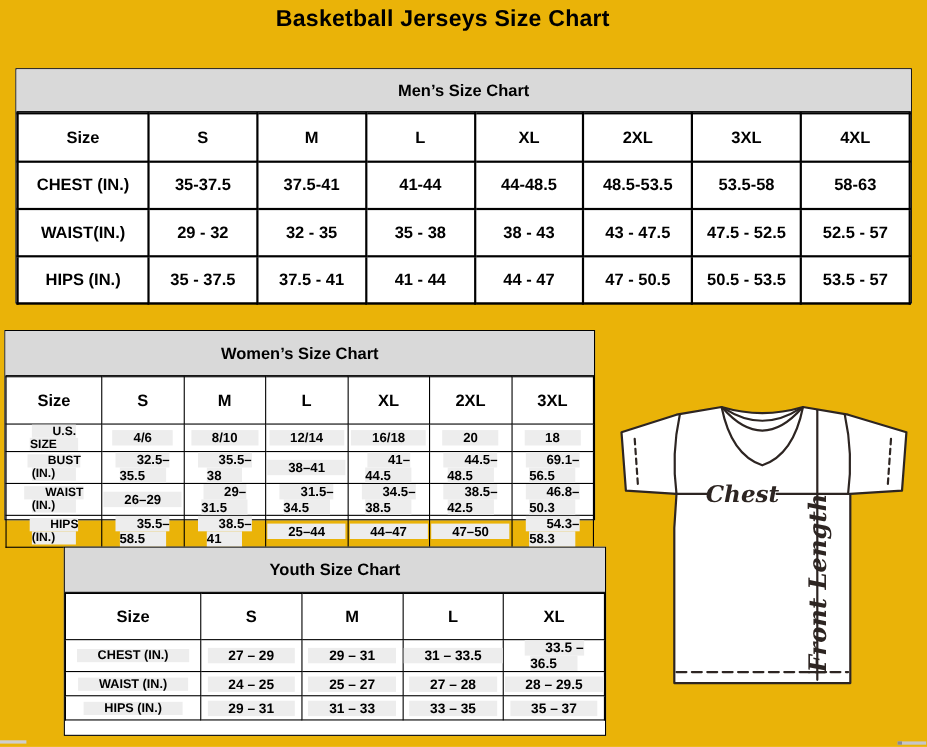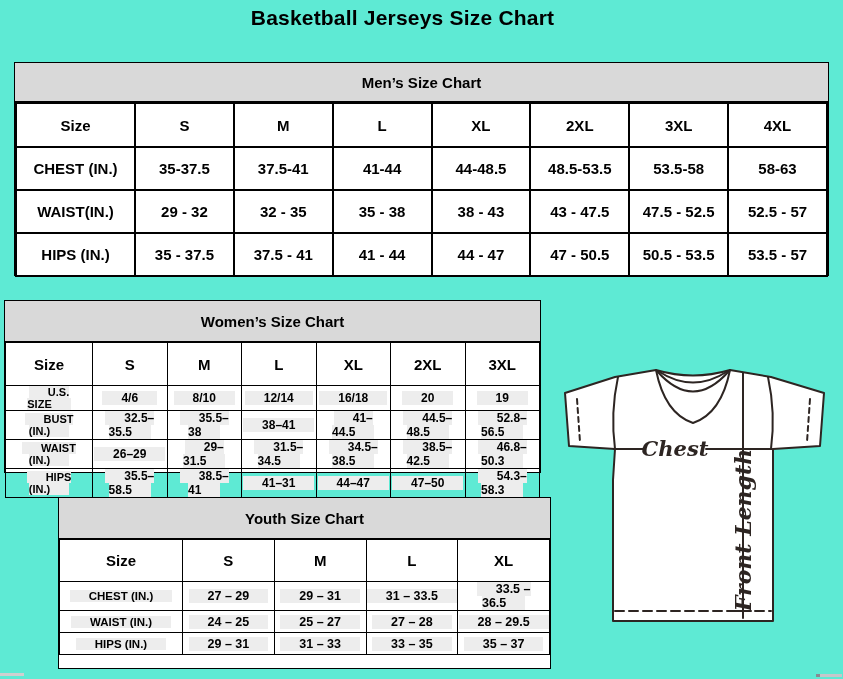--- a/index.html
+++ b/index.html
@@ -1,16 +1,16 @@
 <!DOCTYPE html>
 <html><head>
 <meta charset="utf-8">
 <style>
   html,body{margin:0;padding:0;background:#fff;}
-  #page{position:relative;width:843px;height:679px;background:#5eead4;font-family:"Liberation Sans",sans-serif;color:#000;overflow:hidden;}
+  #page{position:relative;width:843px;height:679px;background:#eab308;font-family:"Liberation Sans",sans-serif;color:#000;overflow:hidden;}
   #title{position:absolute;left:0;top:6px;width:805px;text-align:center;font-size:21px;font-weight:bold;letter-spacing:.2px;}
   .tblwrap{position:absolute;border:1px solid #000;background:#fff;}
   .band{background:#d9d9d9;border-bottom:1px solid #000;display:flex;align-items:center;justify-content:center;font-weight:bold;font-size:15px;}
   table{border-collapse:collapse;table-layout:fixed;width:100%;}
   th,td{border:1px solid #000;text-align:center;vertical-align:middle;font-weight:bold;padding:0;}
   
   #mens{left:14px;top:62px;width:813px;height:212px;}
   #mens .band{height:38px;}
   #mens th,#mens td{border-width:2px;font-size:15px;}
   #mens thead tr{height:44px;}
@@ -114,45 +114,45 @@
           </tr>
         </thead>
         <tbody>
           <tr>
             <th class="rowlab"><span>U.S. SIZE</span></th>
             <td><span>4/6</span></td>
             <td><span>8/10</span></td>
             <td><span>12/14</span></td>
             <td><span>16/18</span></td>
             <td><span>20</span></td>
-            <td><span>19</span></td>
+            <td><span>18</span></td>
           </tr>
           <tr>
             <th class="rowlab"><span>BUST (IN.)</span></th>
             <td><span>32.5–35.5</span></td>
             <td><span>35.5–38</span></td>
             <td><span>38–41</span></td>
             <td><span>41–44.5</span></td>
             <td><span>44.5–48.5</span></td>
-            <td><span>52.8–56.5</span></td>
+            <td><span>69.1–56.5</span></td>
           </tr>
           <tr>
             <th class="rowlab"><span>WAIST (IN.)</span></th>
             <td><span>26–29</span></td>
             <td><span>29–31.5</span></td>
             <td><span>31.5–34.5</span></td>
             <td><span>34.5–38.5</span></td>
             <td><span>38.5–42.5</span></td>
             <td><span>46.8–50.3</span></td>
           </tr>
           <tr>
             <th class="rowlab"><span>HIPS (IN.)</span></th>
             <td><span>35.5–58.5</span></td>
             <td><span>38.5–41</span></td>
-            <td><span>41–31</span></td>
+            <td><span>25–44</span></td>
             <td><span>44–47</span></td>
             <td><span>47–50</span></td>
             <td><span>54.3–58.3</span></td>
           </tr>
         </tbody>
       </table>
   </div>
 
   <div id="youth" class="tblwrap shaded">
     <div class="band">Youth Size Chart</div>

